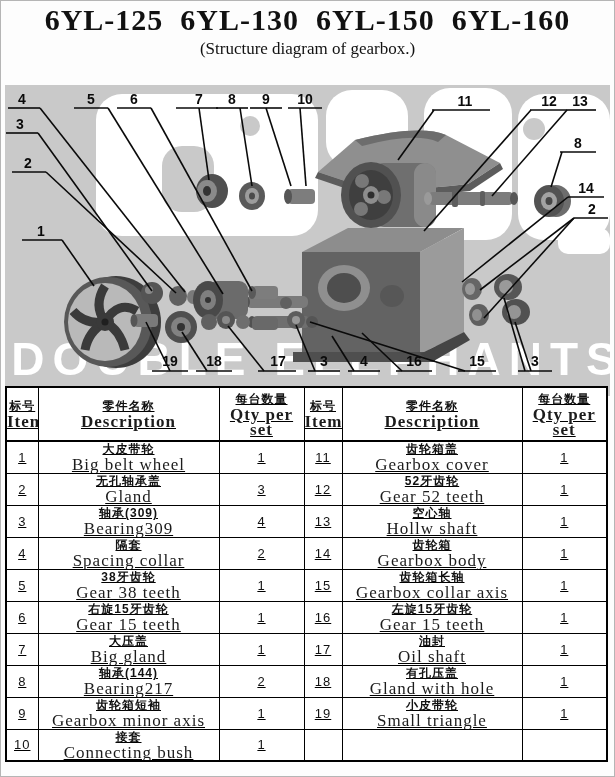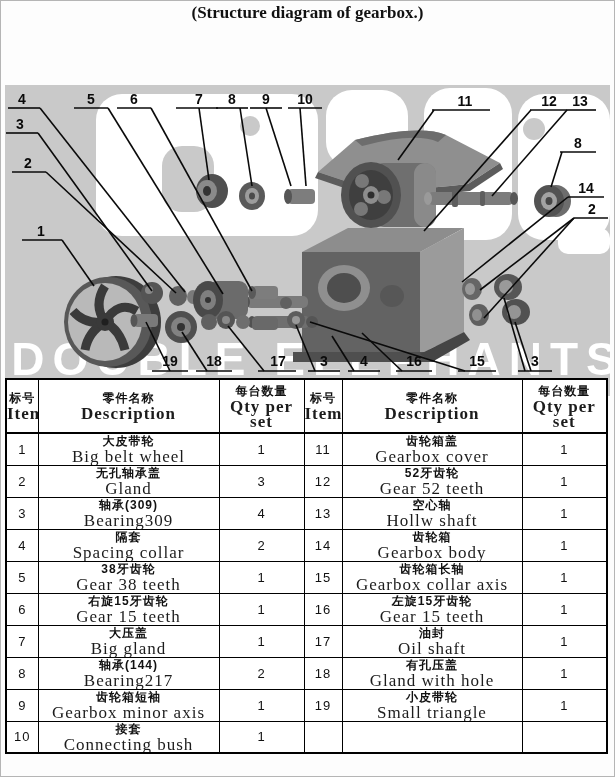--- a/index.html
+++ b/index.html
@@ -5,46 +5,47 @@
   html,body{margin:0;padding:0;}
   body{width:615px;height:777px;position:relative;background:#fdfdfd;
        font-family:"Liberation Sans",sans-serif;overflow:hidden;}
   .page-frame{position:absolute;inset:0;border:1px solid #b5b5b5;box-sizing:border-box;}
 
   
   .title-block{position:absolute;top:2px;left:0;width:615px;text-align:center;color:#111;}
   .title-models{font-family:"Liberation Serif",serif;font-weight:bold;font-size:30px;
                 letter-spacing:1px;line-height:36px;white-space:pre;}
   .title-cn{font-weight:bold;font-size:27px;line-height:30px;letter-spacing:2px;}
-  .title-en{font-family:"Liberation Serif",serif;font-weight:bold;font-size:17px;line-height:22px;}
+  .title-en{font-family:"Liberation Serif",serif;font-weight:normal;font-size:17px;line-height:22px;}
 
   
   .diagram{position:absolute;left:5px;top:85px;width:605px;height:311px;background:#c9c9c9;}
   .diagram svg{display:block;}
 
   
-  .parts-table{position:absolute;left:5px;top:378px;width:547px;border-collapse:collapse;
-               table-layout:fixed;background:#fff;}
+  .parts-table{position:absolute;left:5px;top:386px;width:547px;border-collapse:collapse;
+               table-layout:fixed;background:#fff;text-decoration:underline;}
   .parts-table td,.parts-table th{border:1px solid #000;padding:0;text-align:center;
                vertical-align:middle;overflow:hidden;}
   .parts-table{border:2px solid #000;}
   .parts-table tr{height:32px;}
   .parts-table tr.hdr{height:54px;}
   .parts-table tr.hdr th{border-bottom:2px solid #000;}
   td.dot-r,th.dot-r{border-right:1px dotted #777;}
   .cn{font-weight:bold;font-size:12px;letter-spacing:1px;color:#111;line-height:15px;}
   .en{font-family:"Liberation Serif",serif;font-size:17px;letter-spacing:1px;color:#1c1c1c;line-height:15px;}
   .num{font-size:13px;color:#111;letter-spacing:1px;}
 </style>
 </head>
 <body>
 
 <div class="page-frame"></div>
 
 <div class="title-block">
+  <div class="title-models">6YL-125  6YL-130  6YL-150  6YL-160</div>
   <div class="title-en">(Structure diagram of gearbox.)</div>
 </div>
 
 <div class="diagram">
 <svg width="605" height="311" viewBox="5 85 605 311" xmlns="http://www.w3.org/2000/svg">
 
   <g>
     <rect x="96" y="94" width="222" height="142" rx="26" fill="#ffffff"></rect>
     <rect x="326" y="90" width="82" height="78" rx="26" fill="#ffffff"></rect>
     <rect x="424" y="88" width="88" height="152" rx="26" fill="#ffffff"></rect>

